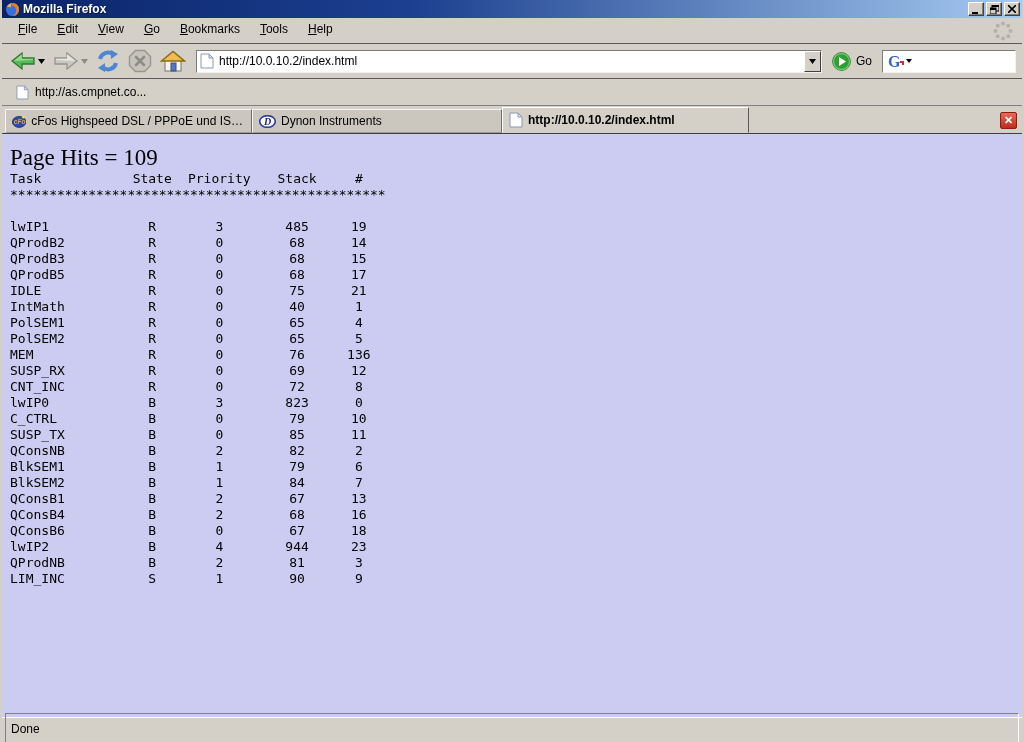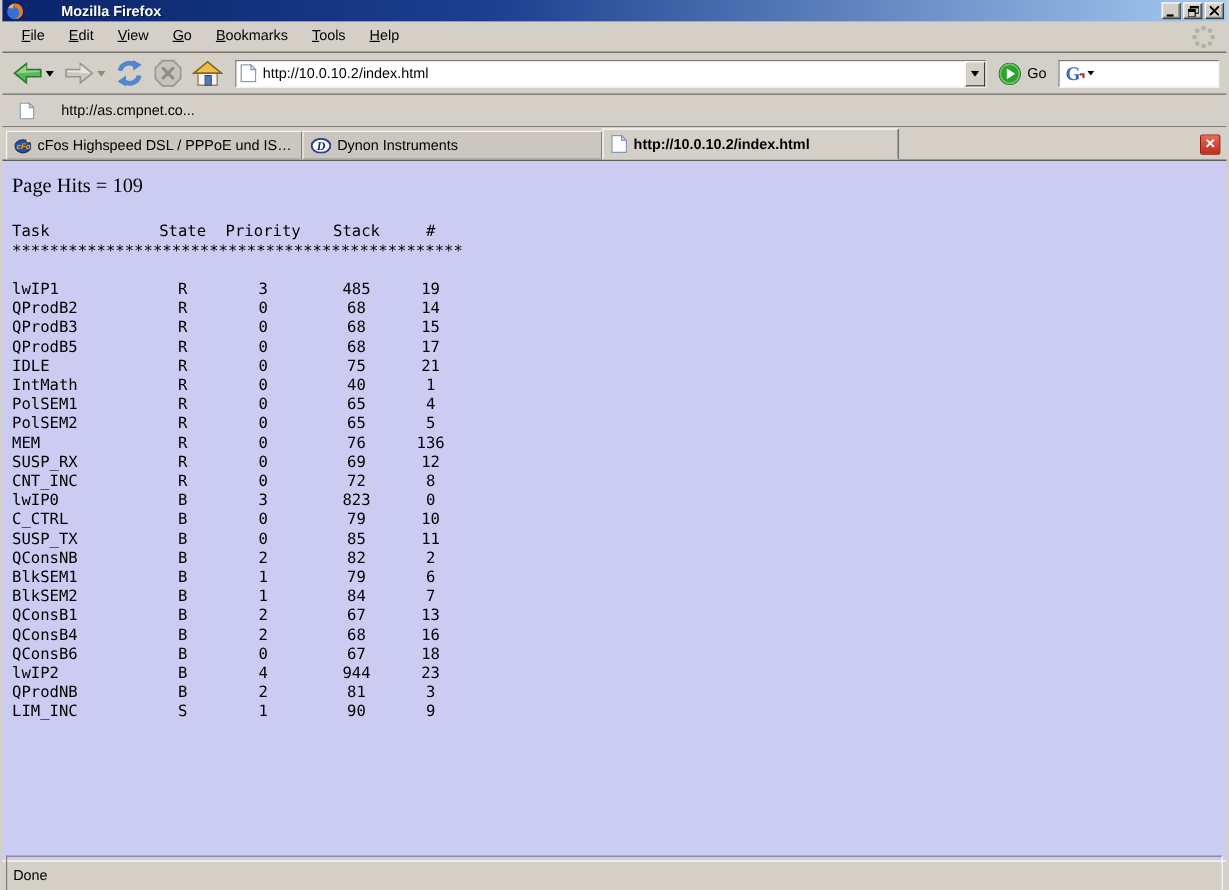--- a/index.html
+++ b/index.html
@@ -14,21 +14,21 @@
     border-left:2px solid #d4d0c8; border-right:2px solid #d4d0c8; border-bottom:2px solid #d4d0c8; }
 
   
   .titlebar {
     height:18px; flex:0 0 18px;
     background:linear-gradient(to right,#0a246a 0%,#1c3f8f 40%,#a6caf0 100%);
     display:flex; align-items:center; padding:0 2px; color:#fff;
   }
   .titlebar .app-icon { width:15px; height:15px; margin:0 3px 0 1px; }
   .titlebar .title-text { font-weight:bold; font-size:12px; letter-spacing:0; flex:1;
-    text-shadow:1px 1px 0 rgba(0,0,0,.4); white-space:nowrap;margin-left:28px; }
+    text-shadow:1px 1px 0 rgba(0,0,0,.4); white-space:nowrap; }
   .win-btns { display:flex; gap:2px; }
   .win-btn {
     width:16px; height:14px; background:#d4d0c8;
     border:1px solid; border-color:#fff #404040 #404040 #fff;
     box-shadow:inset -1px -1px 0 #808080;
     display:flex; align-items:center; justify-content:center; cursor:default;
   }
   .win-btn svg { display:block; }
 
   
@@ -66,21 +66,21 @@
     border:1px solid; border-color:#7b7b7b #f2f2f2 #f2f2f2 #7b7b7b;
     display:flex; align-items:center; padding-left:4px; gap:2px;
   }
 
   
   .bookmarksbar {
     height:27px; flex:0 0 27px; background:#d4d0c8;
     border-bottom:1px solid #808080;
     display:flex; align-items:center; padding:0 8px;
   }
-  .bookmark-item { display:flex; align-items:center; gap:22px; padding:3px 6px; }
+  .bookmark-item { display:flex; align-items:center; gap:6px; padding:3px 6px; }
 
   
   .tabbar {
     height:28px; flex:0 0 28px; background:#d4d0c8;
     border-bottom:1px solid #404040;
     display:flex; align-items:flex-end; padding:2px 3px 0 3px; position:relative;
   }
   .tab {
     height:24px; display:flex; align-items:center; gap:5px;
     background:#cbc7bf; padding:0 6px;
@@ -95,21 +95,21 @@
     background:linear-gradient(#e86a5a,#c02a1a);
     border:1px solid #8c1d10; border-radius:2px;
     color:#fff; font-weight:bold; font-size:11px; line-height:15px; text-align:center;
   }
 
   
   .content {
     flex:1; background:#ccccf2; overflow:hidden;
     padding:11px 8px 0 8px; color:#000;
   }
-  .page-hits { font-family:"Liberation Serif", serif; font-size:17px; margin-bottom:21px; }
+  .page-hits { font-family:"Liberation Serif", serif; font-size:23px; }
   table.task-table { border-collapse:collapse; table-layout:fixed;
     font-family:"DejaVu Sans Mono", monospace; font-size:13px; line-height:16px; }
   table.task-table col.c-task { width:110px; }
   table.task-table col.c-state { width:45px; }
   table.task-table col.c-prio { width:80px; }
   table.task-table col.c-stack { width:65px; }
   table.task-table col.c-num { width:50px; }
   table.task-table th, table.task-table td { padding:0; font-weight:normal; text-align:center; }
   table.task-table th:first-child, table.task-table td:first-child { text-align:left; }
   .sep-cell { text-align:left !important; padding-bottom:16px !important; letter-spacing:0; }

